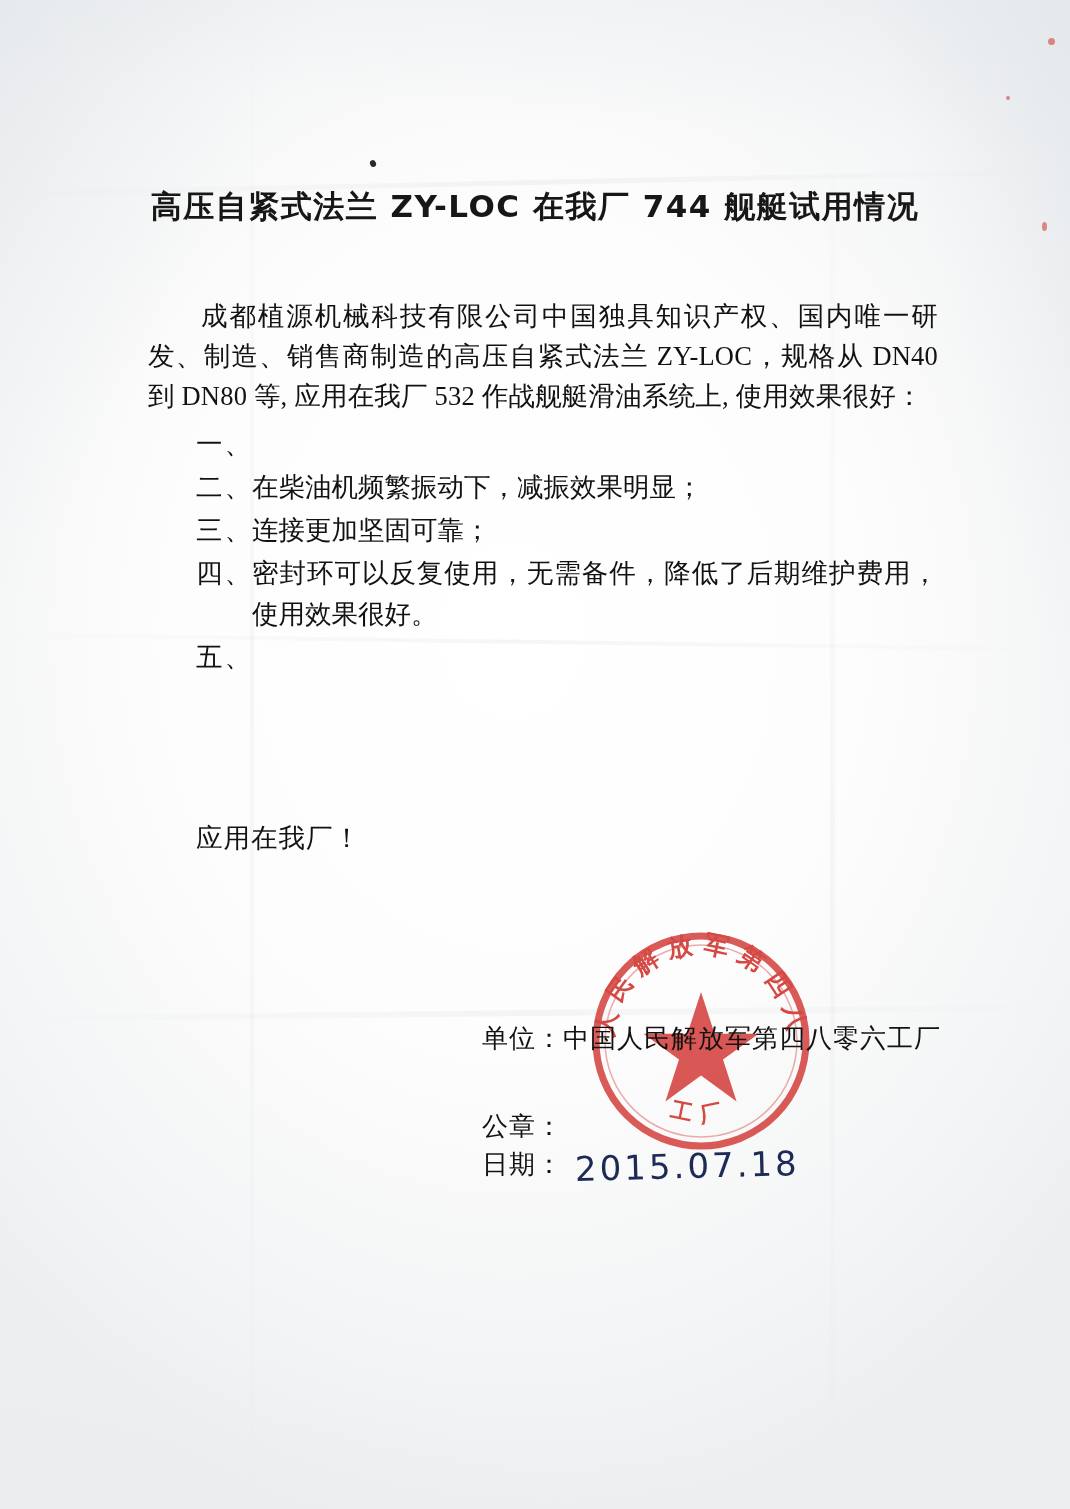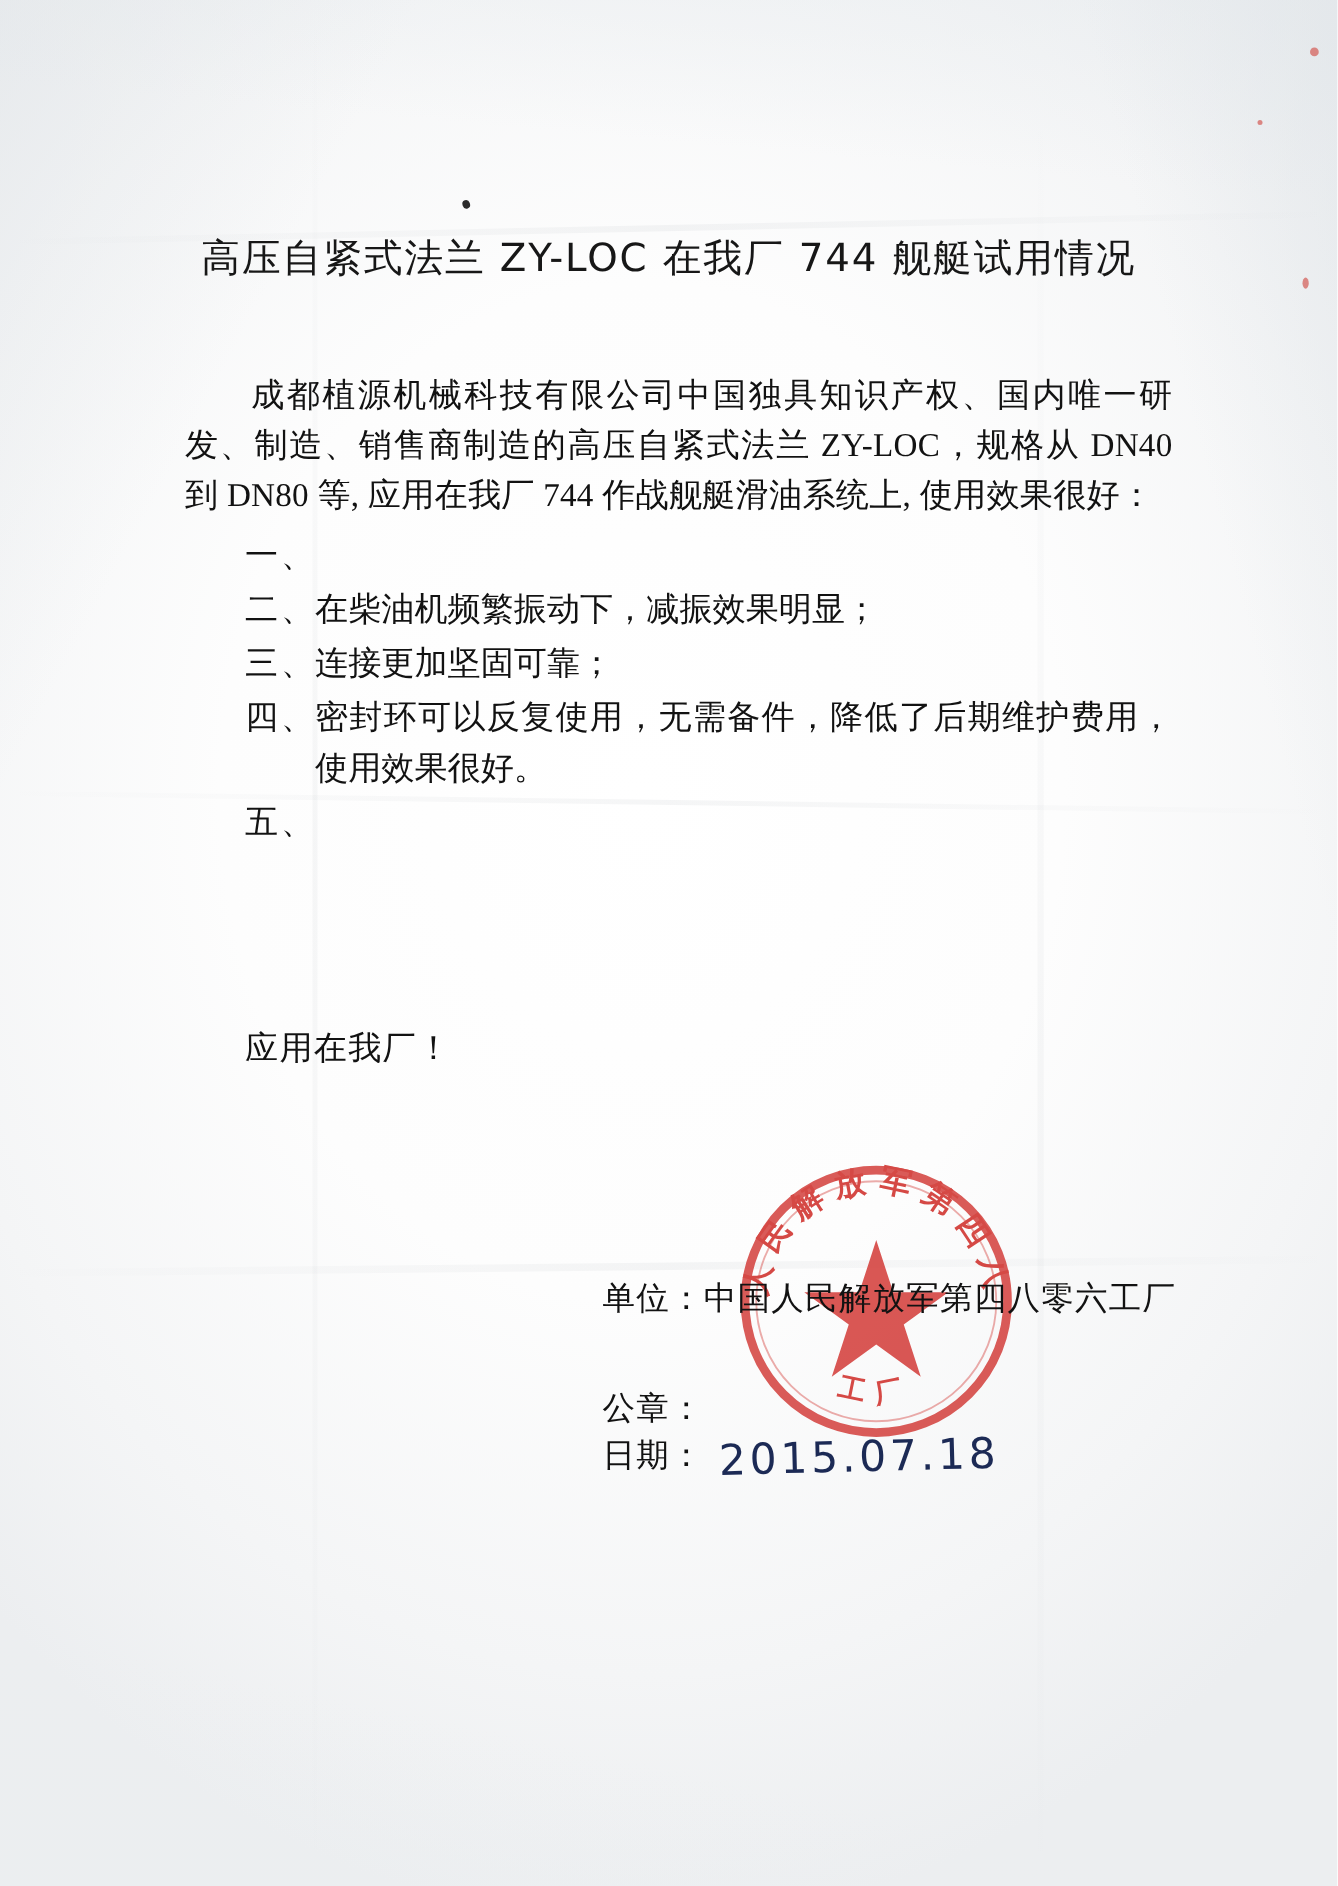--- a/index.html
+++ b/index.html
@@ -73,21 +73,21 @@
     transform: rotate(-20deg);
   }
 
   .title {
     position: absolute;
     left: 0;
     top: 186px;
     width: 1070px;
     text-align: center;
     font-family: "DejaVu Sans", "Liberation Sans", sans-serif;
-    font-weight: 400;
+    font-weight: 700;
     font-size: 31px;
     letter-spacing: 1.5px;
     color: #171717;
   }
 
   .body-block {
     position: absolute;
     left: 148px;
     top: 296px;
     width: 790px;
@@ -203,21 +203,21 @@
   <div class="speck" style="left:1006px; top:96px; width:4px; height:4px;"></div>
   <div class="speck" style="left:1042px; top:222px; width:5px; height:9px;"></div>
 
   <div class="content">
 
     <div class="dot-mark"></div>
 
     <div class="title">高压自紧式法兰 ZY-LOC 在我厂 744 舰艇试用情况</div>
 
     <div class="body-block">
-      <p class="para">成都植源机械科技有限公司中国独具知识产权、国内唯一研发、制造、销售商制造的高压自紧式法兰 ZY-LOC，规格从 DN40 到 DN80 等, 应用在我厂 744 作战舰艇滑油系统上, 使用效果很好：</p>
+      <p class="para">成都植源机械科技有限公司中国独具知识产权、国内唯一研发、制造、销售商制造的高压自紧式法兰 ZY-LOC，规格从 DN40 到 DN80 等, 应用在我厂 532 作战舰艇滑油系统上, 使用效果很好：</p>
 
       <ol class="items">
         <li>
           <span class="num">一、</span>
         </li>
         <li>
           <span class="num">二、</span>
           <span class="txt">在柴油机频繁振动下，减振效果明显；</span>
         </li>
         <li>

